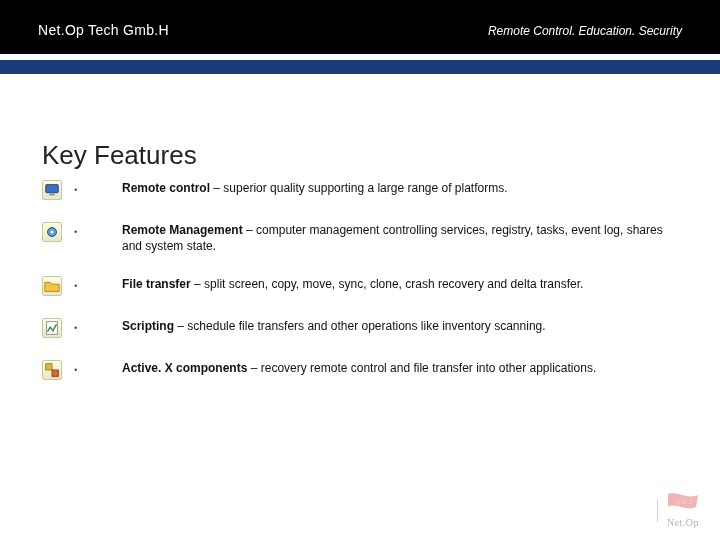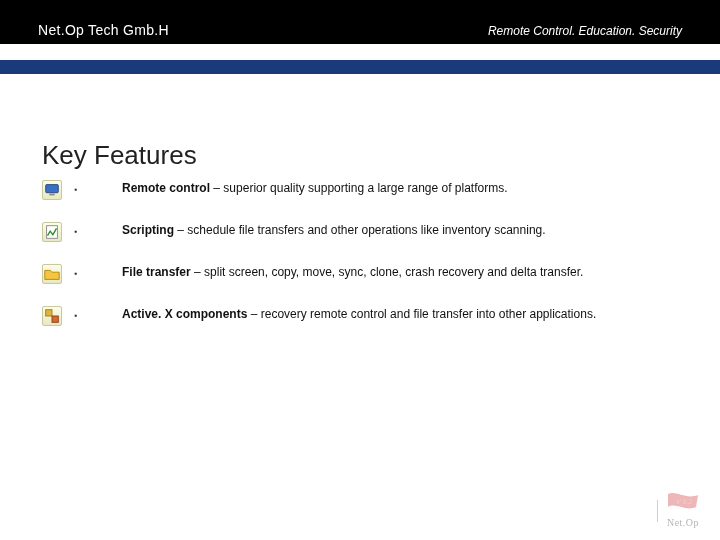--- a/index.html
+++ b/index.html
@@ -1,19 +1,19 @@
 <!DOCTYPE html>
 <html><head>
 <meta charset="utf-8">
 <style>
   * { box-sizing: border-box; margin: 0; padding: 0; }
   html, body { width: 720px; height: 540px; background: #fff; font-family: Verdana, Arial, sans-serif; overflow: hidden; }
   .slide { width: 720px; height: 540px; position: relative; }
 
-  .topbar { height: 44px; background: #000; position: relative; }
+  .topbar { height: 54px; background: #000; position: relative; }
   .topbar .company { position: absolute; left: 38px; top: 22px; color: #fff; font-size: 14px; font-weight: 400; letter-spacing: .3px; }
   .topbar .tagline { position: absolute; right: 38px; top: 24px; color: #fff; font-size: 12px; font-style: italic; }
   .bluebar { position: absolute; left: 0; top: 60px; width: 720px; height: 14px; background: #1a3a7a; }
 
   .title { position: absolute; left: 42px; top: 140px; font-size: 26px; color: #222; font-weight: 400; }
 
   .features { position: absolute; left: 42px; top: 180px; width: 640px; }
   .feature-row { display: flex; align-items: flex-start; margin-bottom: 22px; }
   .icon-box { width: 20px; height: 20px; flex: 0 0 20px; margin-top: 0px; border: 1px solid #c7c7a0; background: linear-gradient(#fdfde8,#e8e8c0); border-radius: 2px; position: relative; }
   .icon-box svg { position: absolute; inset: 0; }
@@ -48,43 +48,55 @@
             <rect x="3" y="4" width="14" height="9" rx="1" fill="#3a6fc4" stroke="#27477a" stroke-width="1"></rect>
             <rect x="7" y="14" width="6" height="2" fill="#888"></rect>
           </svg>
       </div>
       <div class="bullet-col"></div>
       <div class="text-col">
         <span class="bold">Remote control</span><span> – superior quality supporting a large range of platforms.</span>
       </div>
     </div>
 
-
     <div class="feature-row">
       <div class="icon-box">
         <svg viewBox="0 0 20 20">
-            <rect x="4" y="3" width="12" height="14" fill="#fff" stroke="#888"></rect>
-            <path d="M5 14 l3 -5 l3 4 l4 -7" fill="none" stroke="#2e8b2e" stroke-width="1.5"></path>
+            <circle cx="10" cy="10" r="5" fill="#5a9bd4" stroke="#27477a"></circle>
+            <circle cx="10" cy="10" r="1.8" fill="#fff"></circle>
           </svg>
       </div>
       <div class="bullet-col"></div>
       <div class="text-col">
-        <span class="bold">Scripting</span><span> – schedule file transfers and other operations like inventory scanning.</span>
+        <span class="bold">Remote Management</span><span> – computer management controlling  services, registry, tasks, event log, shares and system state.</span>
       </div>
     </div>
 
     <div class="feature-row">
       <div class="icon-box">
         <svg viewBox="0 0 20 20">
             <path d="M2 6 h6 l2 2 h8 v8 h-16 z" fill="#f4c542" stroke="#b38600"></path>
           </svg>
       </div>
       <div class="bullet-col"></div>
       <div class="text-col">
         <span class="bold">File transfer</span><span> – split screen, copy, move, sync, clone, crash recovery and delta transfer.</span>
+      </div>
+    </div>
+
+    <div class="feature-row">
+      <div class="icon-box">
+        <svg viewBox="0 0 20 20">
+            <rect x="4" y="3" width="12" height="14" fill="#fff" stroke="#888"></rect>
+            <path d="M5 14 l3 -5 l3 4 l4 -7" fill="none" stroke="#2e8b2e" stroke-width="1.5"></path>
+          </svg>
+      </div>
+      <div class="bullet-col"></div>
+      <div class="text-col">
+        <span class="bold">Scripting</span><span> – schedule file transfers and other operations like inventory scanning.</span>
       </div>
     </div>
 
     <div class="feature-row">
       <div class="icon-box">
         <svg viewBox="0 0 20 20">
             <rect x="3" y="3" width="7" height="7" fill="#e2b23a" stroke="#9c7a1f"></rect>
             <rect x="10" y="10" width="7" height="7" fill="#d46a2e" stroke="#8a3d12"></rect>
           </svg>
       </div>

